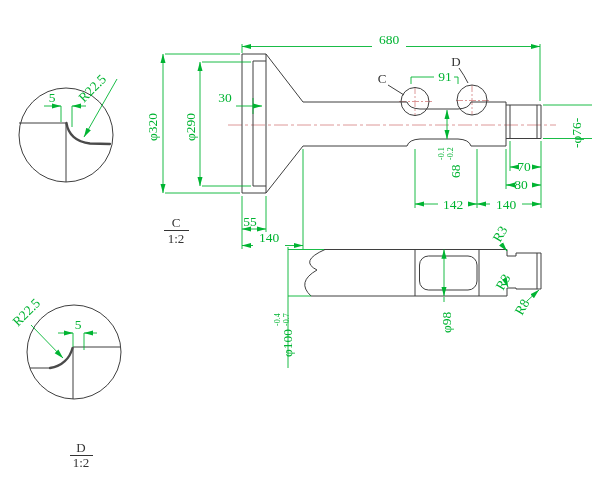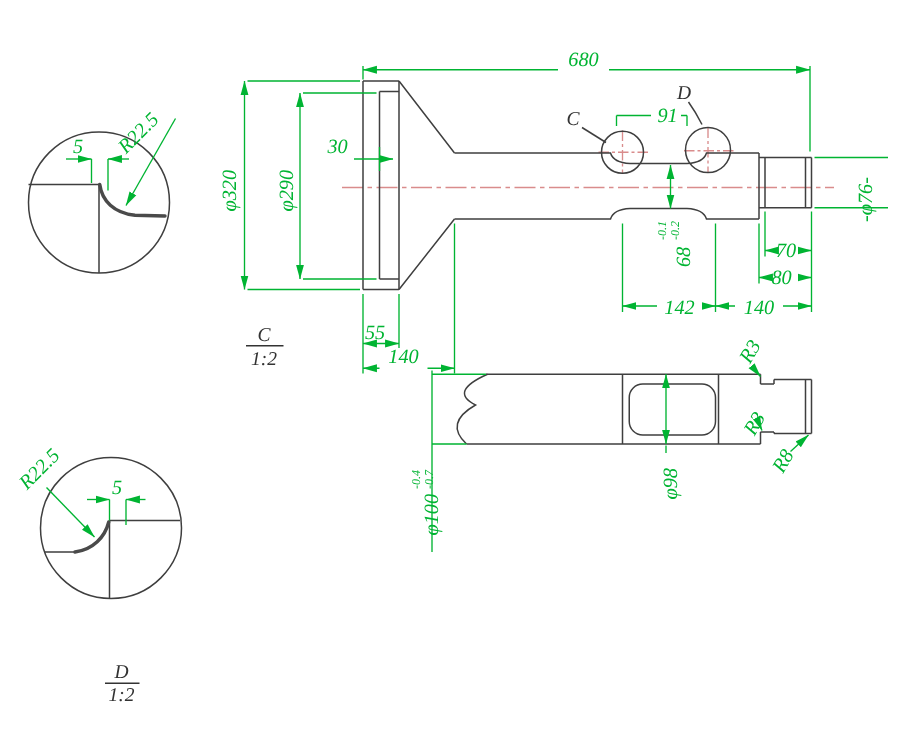--- a/index.html
+++ b/index.html
@@ -2,21 +2,21 @@
 <html style="--c-dimension_green: #00b432; --c-outline: #3f3f3f; --c-centerline_red: #d98c8c; --c-background: #ffffff;"><head>
 <meta charset="utf-8">
 <style>
   :root{
     --c-dimension_green:#00b432;
     --c-outline:#3f3f3f;
     --c-centerline_red:#d98c8c;
     --c-background:#ffffff;
   }
   html,body{margin:0;padding:0;background:#fff;}
-  #stage{position:relative;width:600px;height:489px;background:var(--c-background);overflow:hidden;font-style:italic;}
+  #stage{position:relative;width:600px;height:489px;background:var(--c-background);overflow:hidden;}
   svg{position:absolute;left:0;top:0;}
   .ol{stroke:var(--c-outline);fill:none;stroke-width:1;}
   .ol-thick{stroke:#4a4a4a;fill:none;stroke-width:2.3;stroke-linecap:round;}
   .dim{stroke:var(--c-dimension_green);fill:none;stroke-width:0.9;}
   .cl{stroke:var(--c-centerline_red);fill:none;stroke-width:0.9;}
   text{font-family:"Liberation Serif","DejaVu Serif",serif;}
   .gt{fill:var(--c-dimension_green);font-size:13.5px;}
   .gts{fill:var(--c-dimension_green);font-size:8px;}
   .bt{fill:#333;font-size:13px;}
   .mid{text-anchor:middle;}

